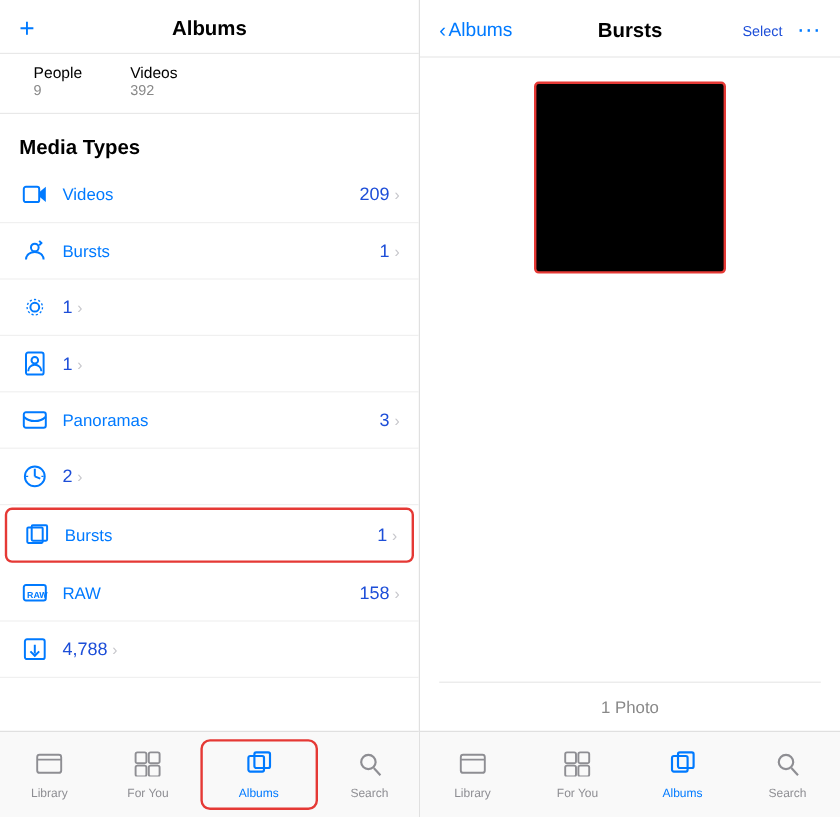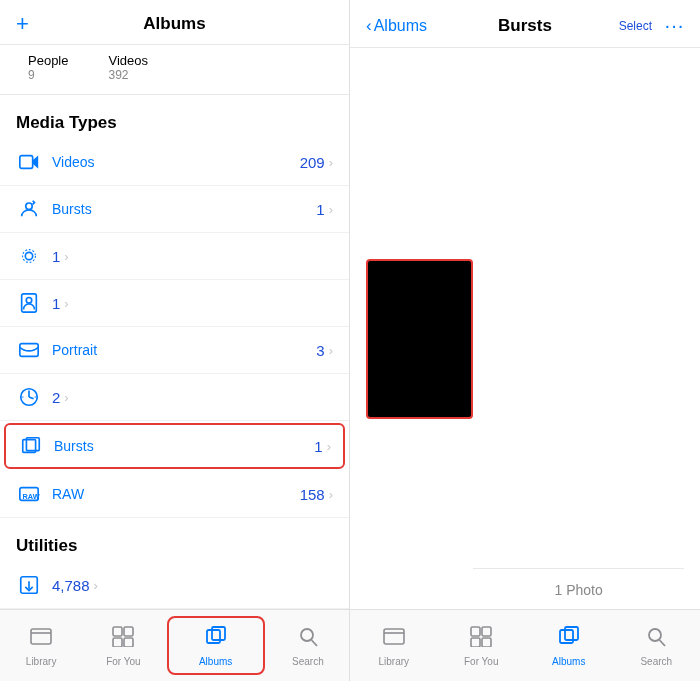--- a/index.html
+++ b/index.html
@@ -196,20 +196,21 @@
     }
     .right-header .more-btn {
       color: #007aff;
       font-size: 20px;
       cursor: pointer;
     }
 
     .right-content {
       flex: 1;
       display: flex;
+      flex-direction: column;
       align-items: center;
       padding: 20px 16px 0;
     }
 
     .burst-thumbnail {
       width: 160px;
       height: 160px;
       background: #000;
       border-radius: 4px;
       border: 2px solid #e53935;
@@ -336,21 +337,21 @@
       <span class="chevron">›</span>
     </div>
 
     <div class="list-item">
       <span class="icon">
         <svg viewBox="0 0 24 24" fill="none" stroke="#007aff" stroke-width="1.8">
             <rect x="2" y="5" width="20" height="14" rx="2"></rect>
             <path d="M2 9 Q6 13 12 13 Q18 13 22 9" stroke="#007aff" fill="none"></path>
           </svg>
       </span>
-      <span class="item-label">Portrait</span>
+      <span class="item-label">Panoramas</span>
       <span class="item-count">3</span>
       <span class="chevron">›</span>
     </div>
 
     <div class="list-item">
       <span class="icon">
         <svg viewBox="0 0 24 24" fill="none" stroke="#007aff" stroke-width="1.8">
             <circle cx="12" cy="12" r="9"></circle>
             <line x1="12" y1="12" x2="12" y2="5"></line>
             <line x1="12" y1="12" x2="17" y2="14"></line>
@@ -379,21 +380,20 @@
         <svg viewBox="0 0 24 24" fill="none" stroke="#007aff" stroke-width="1.8">
             <rect x="2" y="5" width="20" height="14" rx="2"></rect>
             <text x="5" y="17" fill="#007aff" font-size="8" stroke="none" font-family="sans-serif" font-weight="700">RAW</text>
           </svg>
       </span>
       <span class="item-label">RAW</span>
       <span class="item-count">158</span>
       <span class="chevron">›</span>
     </div>
 
-    <div class="section-header">Utilities</div>
 
     <div class="list-item">
       <span class="icon">
         <svg viewBox="0 0 24 24" fill="none" stroke="#007aff" stroke-width="1.8">
             <rect x="3" y="3" width="18" height="18" rx="2"></rect>
             <path d="M12 8v8M8 14l4 4 4-4"></path>
           </svg>
       </span>
       <span class="item-count">4,788</span>
       <span class="chevron">›</span>

